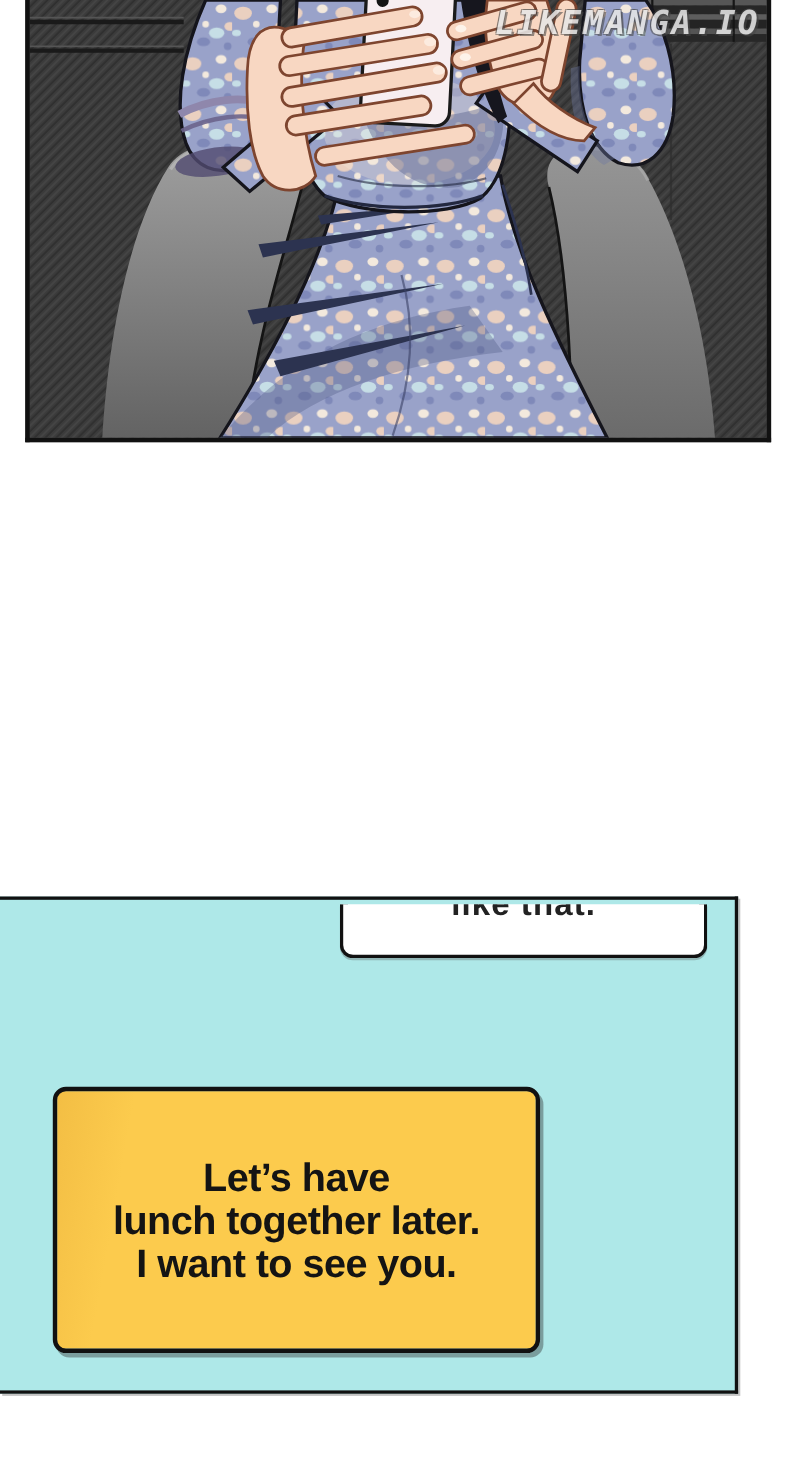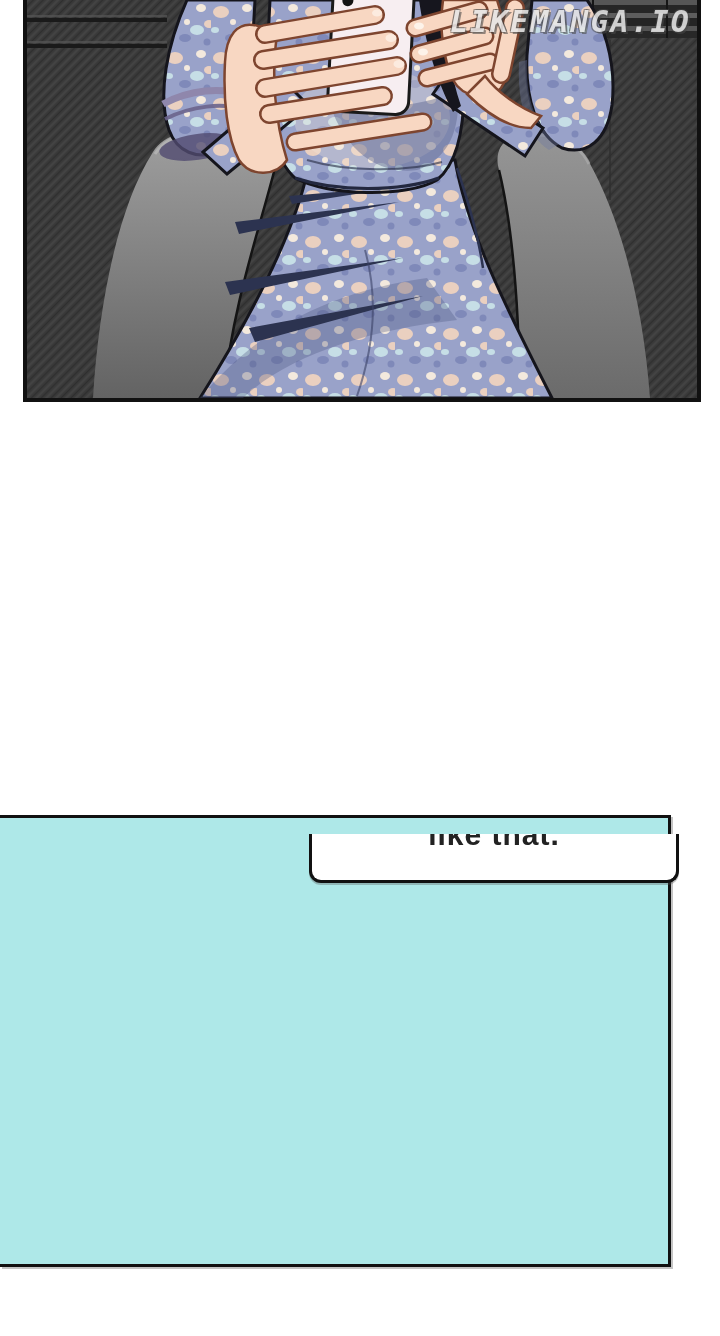--- a/index.html
+++ b/index.html
@@ -27,21 +27,21 @@
     text-align:center;
   }
   
   .dialog-panel{
     position:absolute;left:0;top:815px;width:671px;height:452px;
     box-sizing:border-box;border:3px solid var(--ink-black,#111);border-left:none;
     background:var(--panel-cyan,#aee8e8);
     box-shadow:2px 2px 0 rgba(125,125,125,.45);
   }
   .speech-bubble{
-    position:absolute;left:309px;top:16px;width:370px;height:49px;
+    position:absolute;left:309px;top:4px;width:334px;height:49px;
     box-sizing:border-box;background:var(--bubble-white,#fff);
     border:3px solid var(--ink-black,#111);border-top:none;
     border-radius:0 0 12px 12px;overflow:hidden;
     box-shadow:0 2px 0 rgba(90,90,90,.35);
   }
   .speech-bubble .bubble-text{
     position:absolute;top:-16px;left:0;width:100%;text-align:center;
     font-size:30px;line-height:34px;font-weight:bold;color:#222;
     letter-spacing:1px;white-space:nowrap;
   }
@@ -199,13 +199,18 @@
     </g>
   </svg>
 </div>
 
 <div class="watermark">LIKEMANGA.IO</div>
 
 <div class="dialog-panel">
   <div class="speech-bubble">
     <div class="bubble-text">like that.</div>
   </div>
+  <div class="caption-box">
+    <div class="caption-line">Let’s have</div>
+    <div class="caption-line">lunch together later.</div>
+    <div class="caption-line">I want to see you.</div>
+  </div>
 </div>
 
 </body></html>

